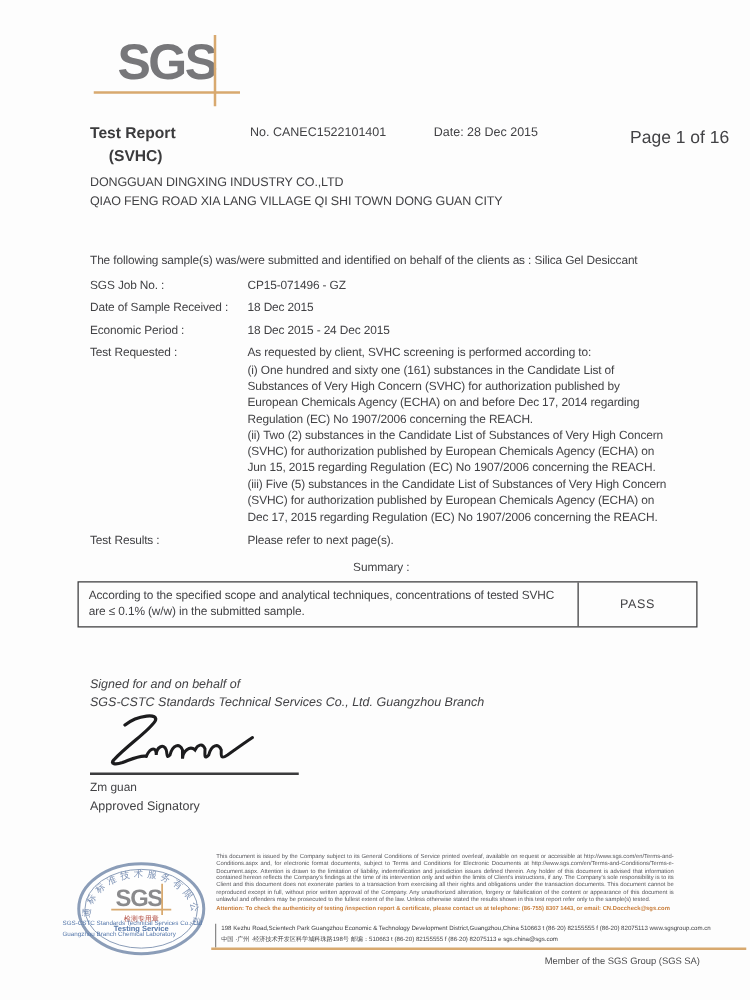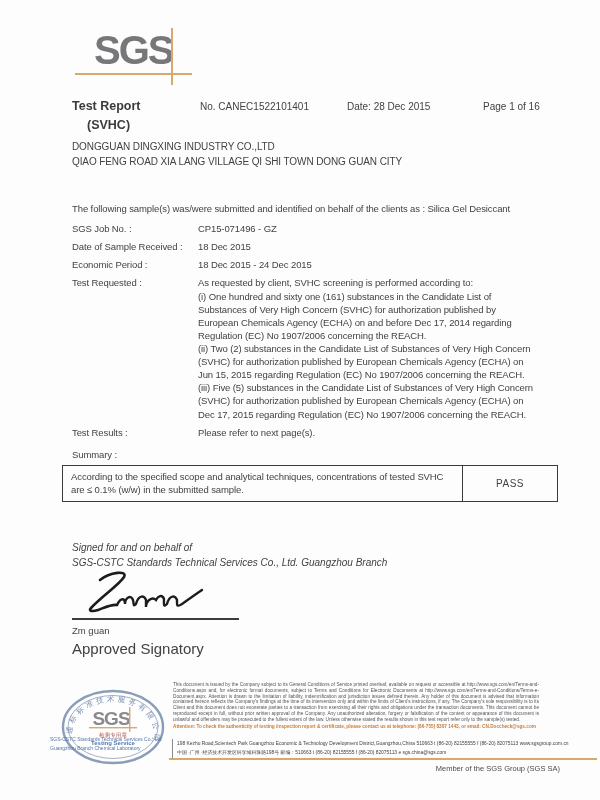--- a/index.html
+++ b/index.html
@@ -10,44 +10,44 @@
   .logo-text{position:absolute;left:94px;top:30px;font-size:40px;font-weight:bold;
              color:#77777a;letter-spacing:-2px;line-height:1;}
   .logo-hline{position:absolute;left:75px;top:73px;width:117px;height:2px;background:#d8a96f;}
   .logo-vline{position:absolute;left:171px;top:28px;width:2px;height:57px;background:#d8a96f;}
 
   
   .title{position:absolute;left:72px;top:99px;font-size:12.5px;font-weight:bold;color:#3b3b3d;}
   .subtitle{position:absolute;left:87px;top:118px;font-size:12.5px;font-weight:bold;color:#3b3b3d;}
   .report-no{position:absolute;left:200px;top:101px;font-size:10px;}
   .report-date{position:absolute;left:347px;top:101px;font-size:10px;}
-  .report-page{position:absolute;left:467px;top:101px;font-size:10px;padding-left:16px;}
+  .report-page{position:absolute;left:488px;top:101px;font-size:14px;padding-left:16px;}
   .client-name{position:absolute;left:72px;top:141px;font-size:10px;letter-spacing:-0.1px;}
   .client-address{position:absolute;left:72px;top:156px;font-size:10px;letter-spacing:-0.1px;}
 
   
   .main{position:absolute;left:72px;top:202px;width:466px;font-size:9.5px;line-height:1.38;
         letter-spacing:-0.1px;}
   .intro{margin:0 0 7px 0;}
   .info-grid{display:grid;grid-template-columns:126px 1fr;row-gap:5px;}
   .info-label{white-space:nowrap;}
   .info-value{white-space:pre-line;}
-  .summary-label{margin-top:9px;}
+  .summary-label{margin-top:9px;text-align:center;}
   .summary-box{margin-top:4px;margin-left:-10px;width:496px;box-sizing:border-box;
                border:1.5px solid #3b3b3d;display:grid;grid-template-columns:1fr 95px;background:#fdfdfd;}
   .summary-text{padding:4px 8px 5px 8px;}
   .summary-verdict{border-left:1.5px solid #3b3b3d;display:flex;align-items:center;
                    justify-content:center;font-size:10px;letter-spacing:0.5px;}
 
   
   .signed-block{position:absolute;left:72px;top:540px;font-size:10px;line-height:1.5;font-style:italic;}
   .signature-svg{position:absolute;left:78px;top:566px;}
   .sig-line{position:absolute;left:72px;top:618px;width:167px;height:2px;background:#3b3b3d;}
   .sig-name{position:absolute;left:72px;top:625px;font-size:9.5px;}
-  .sig-role{position:absolute;left:72px;top:640px;font-size:15px;}
+  .sig-role{position:absolute;left:72px;top:640px;font-size:10px;}
 
   
   .footer{position:absolute;left:0;top:682px;width:600px;height:118px;}
   .fineprint{position:absolute;left:173px;top:0;width:366px;font-size:4.7px;line-height:1.24;
              color:#55555a;text-align:justify;}
   .attention{color:#c87d3a;font-weight:bold;margin-top:1px;}
   .addr-block{position:absolute;left:172px;top:57px;width:425px;font-size:4.9px;color:#3f3f42;
               border-left:1px solid #8a8a8a;padding-left:4px;line-height:1.9;white-space:nowrap;overflow:hidden;}
   .orange-rule{position:absolute;left:169px;top:76px;width:428px;height:2px;background:#d8a96f;}
   .member{position:absolute;left:360px;top:82px;width:200px;text-align:right;font-size:7.5px;color:#4a4a4c;}

